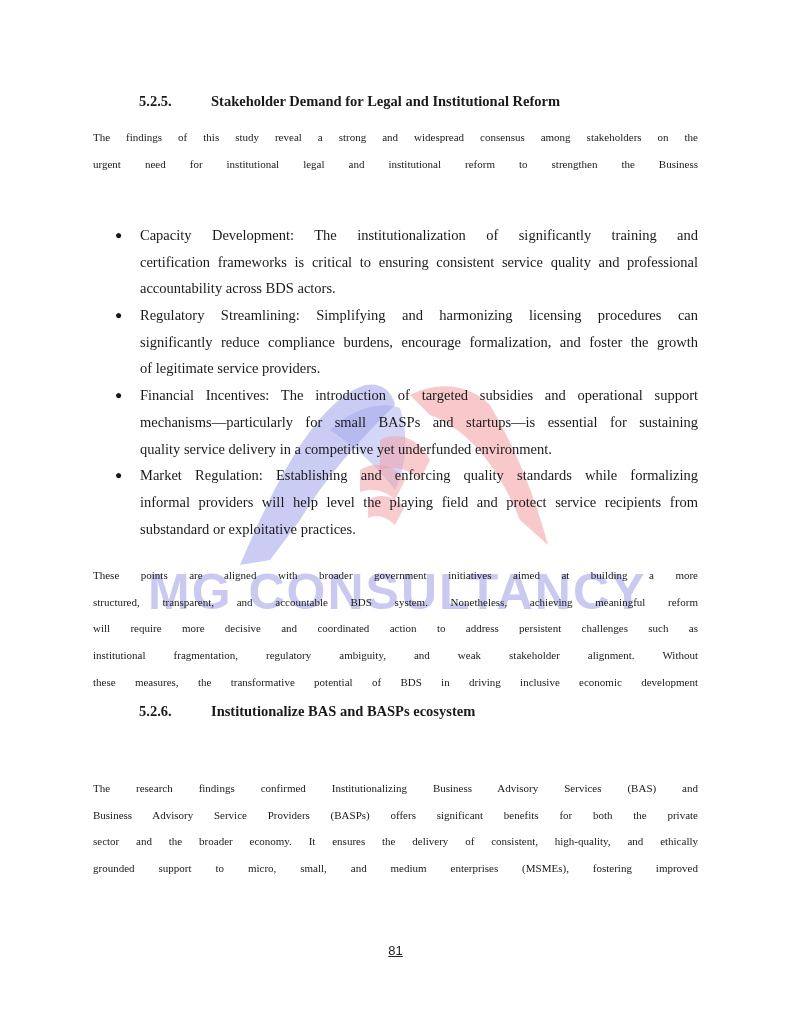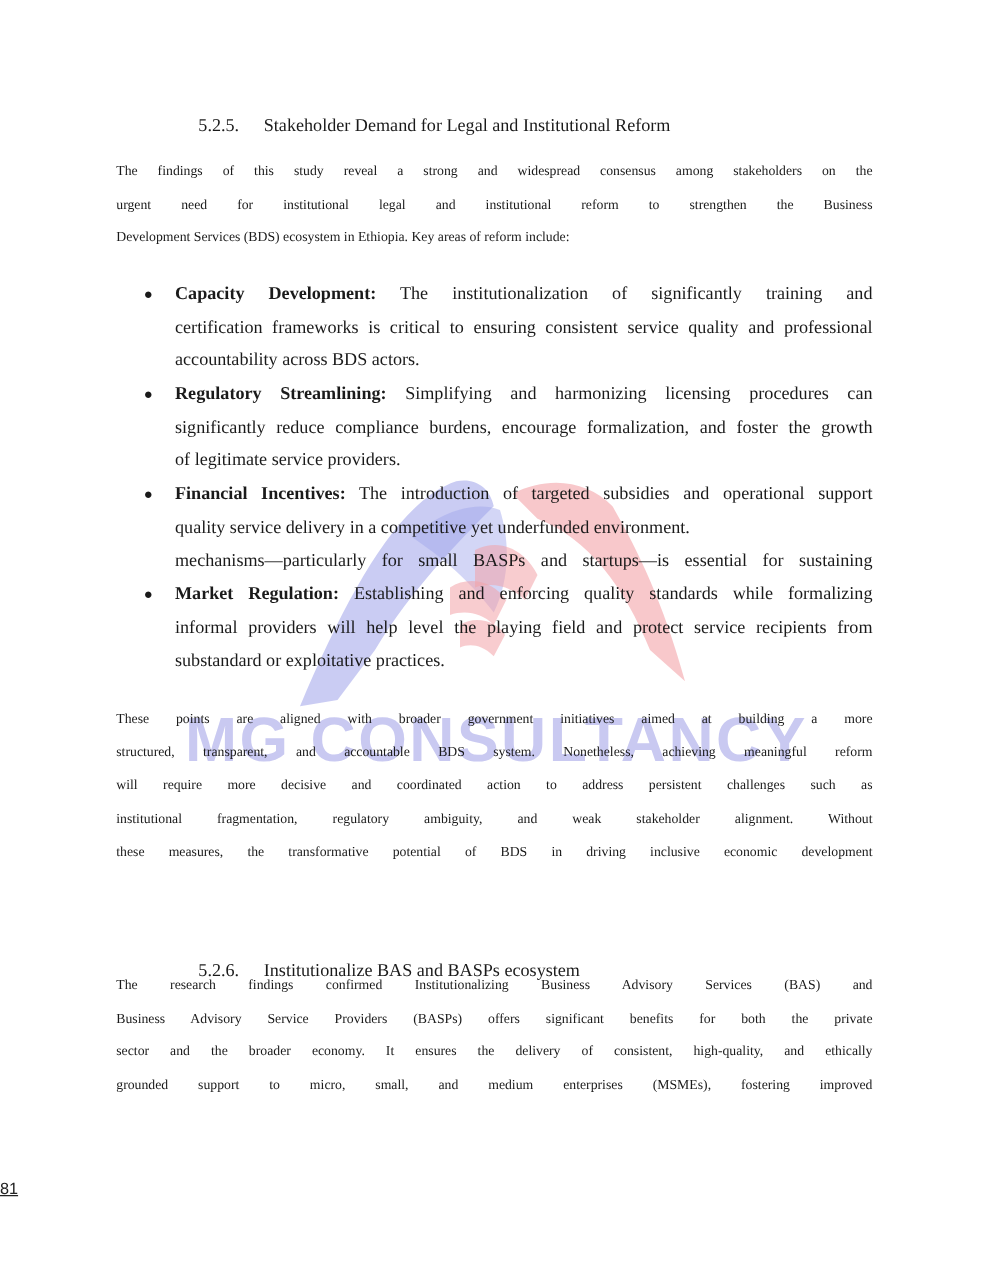--- a/index.html
+++ b/index.html
@@ -2,32 +2,32 @@
 <html><head>
 <meta charset="utf-8">
 <style>
   html, body { margin:0; padding:0; background:#ffffff; }
   body { width:791px; height:1024px; position:relative; overflow:hidden;
          font-family:"Liberation Serif", serif; color:#1a1a1a; }
   .watermark { position:absolute; left:0; top:0; width:791px; height:852px; pointer-events:none; z-index:0; }
   .wm-text { position:absolute; left:148px; top:563px; font-family:"Liberation Sans", sans-serif;
              font-weight:bold; font-size:50px; letter-spacing:2px; color:#bcbcee; opacity:0.8; white-space:nowrap; }
   .content { position:absolute; left:93px; top:0; width:605px; z-index:1; }
-  .h { position:absolute; left:46px; font-weight:normal; font-size:14.5px; white-space:nowrap;text-align:center; }
+  .h { position:absolute; left:46px; font-weight:bold; font-size:14.5px; white-space:nowrap; }
   .h .num { display:inline-block; width:72px; }
   .p { position:absolute; left:0; width:605px; font-size:11px; line-height:26.7px; text-align:justify; text-align-last:auto; }
   .p .ln { display:block; text-align:justify; text-align-last:justify; height:26.7px; white-space:nowrap; }
   .p .ln.last { text-align-last:left; }
   ul.bul { position:absolute; left:0; top:222px; width:605px; margin:0; padding:0; list-style:none; }
   ul.bul li { position:relative; padding-left:47px; font-size:14.5px; line-height:26.7px; }
   ul.bul li .dot { position:absolute; left:22px; top:0; font-size:12px; }
   ul.bul li .ln { display:block; text-align:justify; text-align-last:justify; white-space:nowrap; height:26.7px; }
   ul.bul li .ln.last { text-align-last:left; }
-  b { font-weight:bold; }
-  .page-num { position:absolute; left:0; width:791px; top:943px; text-align:left;
+  b { font-weight:normal; }
+  .page-num { position:absolute; left:0; width:791px; top:943px; text-align:center;
               font-family:"Liberation Sans", sans-serif; font-size:13px; color:#222;text-decoration:underline; }
 </style>
 </head>
 <body>
 
 <div class="watermark">
   <svg width="791" height="1024">
 
     <path d="M240 565 C 280 470, 320 400, 365 385 C 380 382, 392 390, 395 405 C 370 430, 330 470, 300 520 L 270 560 Z" fill="#9ea3ea" opacity="0.55"></path>
     <path d="M330 430 C 350 410, 380 400, 400 408 C 410 440, 405 470, 395 490 C 380 470, 360 450, 330 430 Z" fill="#9ea3ea" opacity="0.45"></path>
@@ -42,59 +42,58 @@
 
 <div class="content">
 
   <div class="h" style="top:93px;">
     <span class="num">5.2.5.</span><span>Stakeholder Demand for Legal and Institutional Reform</span>
   </div>
 
   <div class="p" style="top:124px;">
     <span class="ln">The findings of this study reveal a strong and widespread consensus among stakeholders on the</span>
     <span class="ln">urgent need for institutional legal and institutional reform to strengthen the Business</span>
-    <span class="ln last">Development Services (BDS) ecosystem in Ethiopia. Key areas of reform include:</span>
   </div>
 
   <ul class="bul">
     <li>
       <span class="dot">●</span>
       <span class="ln"><b>Capacity Development:</b><span> The institutionalization of significantly training and</span></span>
       <span class="ln">certification frameworks is critical to ensuring consistent service quality and professional</span>
       <span class="ln last">accountability across BDS actors.</span>
     </li>
     <li>
       <span class="dot">●</span>
       <span class="ln"><b>Regulatory Streamlining:</b><span> Simplifying and harmonizing licensing procedures can</span></span>
       <span class="ln">significantly reduce compliance burdens, encourage formalization, and foster the growth</span>
       <span class="ln last">of legitimate service providers.</span>
     </li>
     <li>
       <span class="dot">●</span>
       <span class="ln"><b>Financial Incentives:</b><span> The introduction of targeted subsidies and operational support</span></span>
+      <span class="ln">mechanisms—particularly for small BASPs and startups—is essential for sustaining</span>
       <span class="ln last">quality service delivery in a competitive yet underfunded environment.</span>
-      <span class="ln">mechanisms—particularly for small BASPs and startups—is essential for sustaining</span>
     </li>
     <li>
       <span class="dot">●</span>
       <span class="ln"><b>Market Regulation:</b><span> Establishing and enforcing quality standards while formalizing</span></span>
       <span class="ln">informal providers will help level the playing field and protect service recipients from</span>
       <span class="ln last">substandard or exploitative practices.</span>
     </li>
   </ul>
 
   <div class="p" style="top:562px;">
     <span class="ln">These points are aligned with broader government initiatives aimed at building a more</span>
     <span class="ln">structured, transparent, and accountable BDS system. Nonetheless, achieving meaningful reform</span>
     <span class="ln">will require more decisive and coordinated action to address persistent challenges such as</span>
     <span class="ln">institutional fragmentation, regulatory ambiguity, and weak stakeholder alignment. Without</span>
     <span class="ln">these measures, the transformative potential of BDS in driving inclusive economic development</span>
   </div>
 
-  <div class="h" style="top:769px;">
+  <div class="h" style="top:703px;">
     <span class="num">5.2.6.</span><span>Institutionalize BAS and BASPs ecosystem</span>
   </div>
 
   <div class="p" style="top:775px;">
     <span class="ln">The research findings confirmed Institutionalizing Business Advisory Services (BAS) and</span>
     <span class="ln">Business Advisory Service Providers (BASPs) offers significant benefits for both the private</span>
     <span class="ln">sector and the broader economy. It ensures the delivery of consistent, high-quality, and ethically</span>
     <span class="ln">grounded support to micro, small, and medium enterprises (MSMEs), fostering improved</span>
   </div>
 </div>

